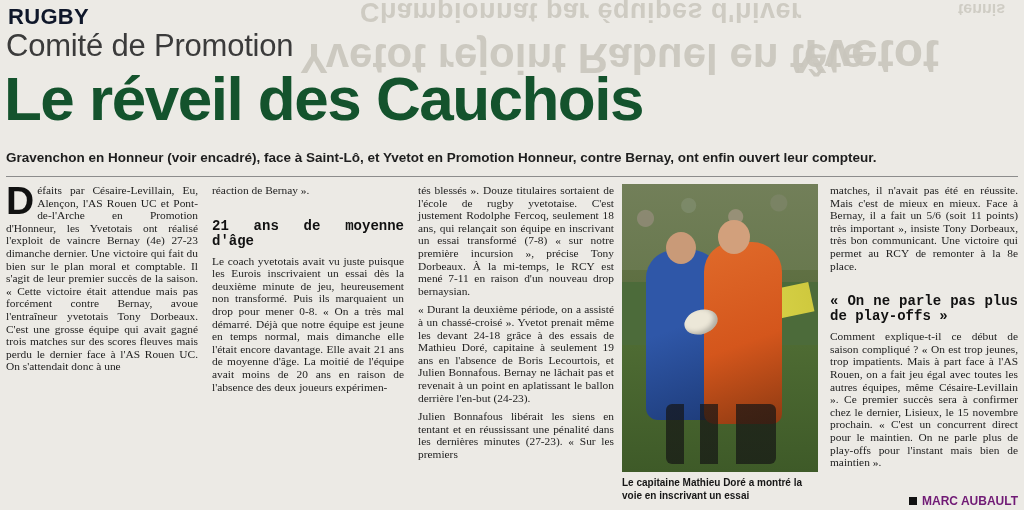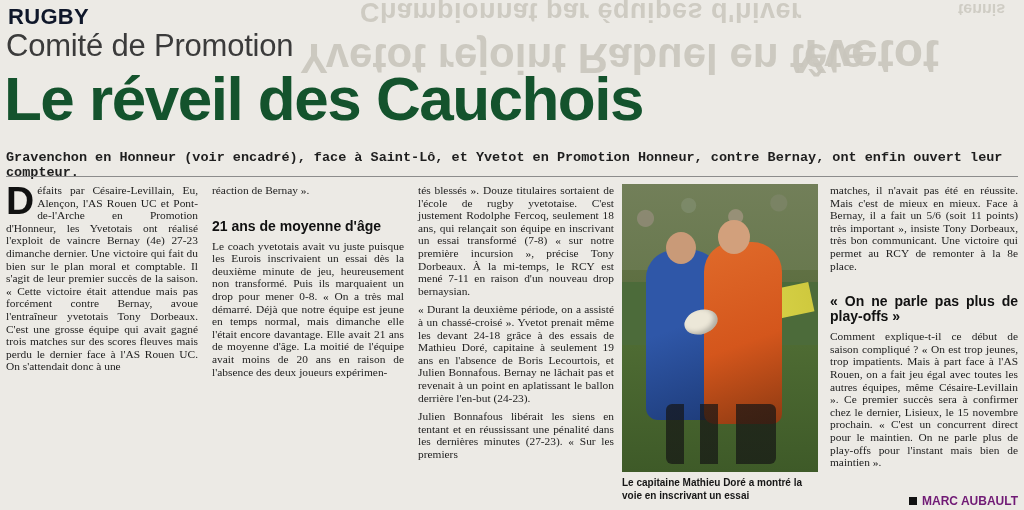--- a/index.html
+++ b/index.html
@@ -88,21 +88,21 @@
     font-size: 62px;
     color: #14532d;
     letter-spacing: -1.5px;
     line-height: 1;
   }
   .standfirst {
     position: absolute;
     top: 150px;
     left: 6px;
     width: 1012px;
-    font-family: Liberation Mono, monospace;
+    font-family: Liberation Sans, sans-serif;
     font-weight: bold;
     font-size: 13.5px;
     color: #1e1e1e;
   }
   .rule {
     position: absolute;
     left: 6px;
     top: 176px;
     width: 1012px;
     height: 1px;
@@ -139,21 +139,21 @@
   .dropcap {
     float: left;
     font-family: "Liberation Sans", sans-serif;
     font-weight: bold;
     font-size: 39px;
     line-height: 32px;
     padding: 1px 3px 0 0;
     color: #111;
   }
   .subhead {
-    font-family: Liberation Sans, sans-serif;
+    font-family: Liberation Mono, monospace;
     font-weight: bold;
     font-size: 14px;
     color: #111;
     margin: 22px 0 6px 0;
     line-height: 15px;
   }
 
   .photo-wrap {
     position: absolute;
     left: 616px;

